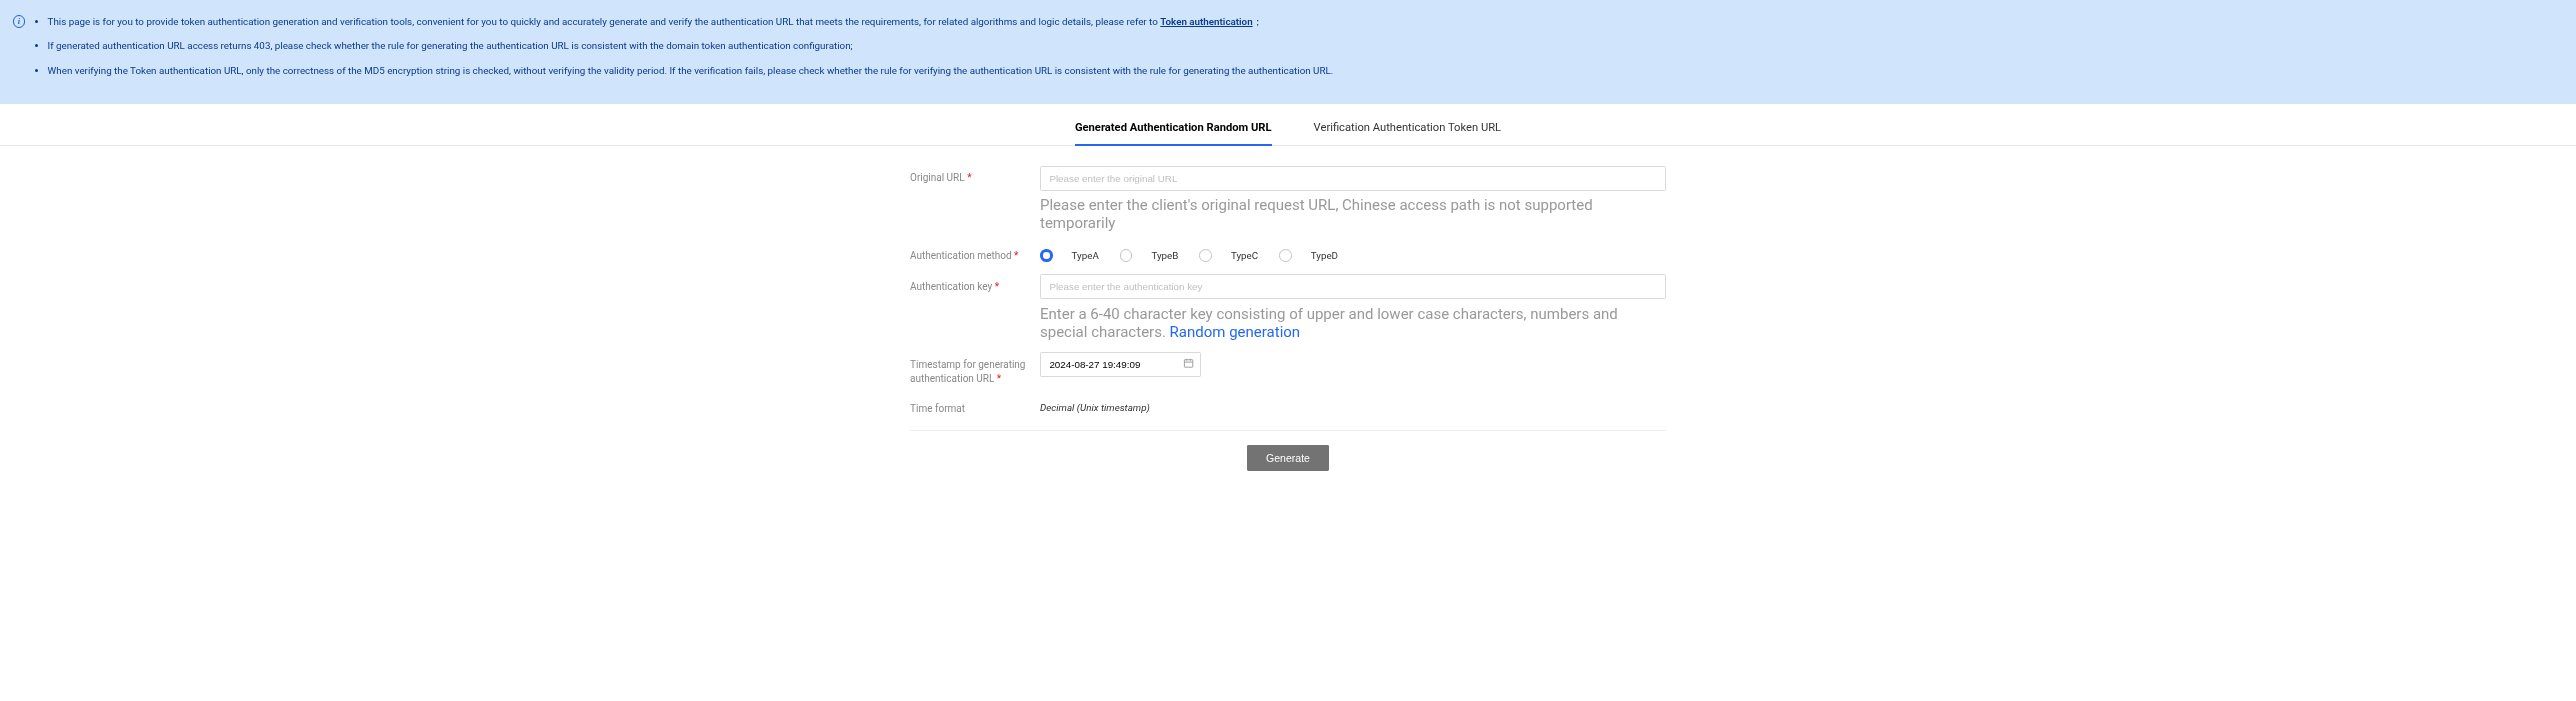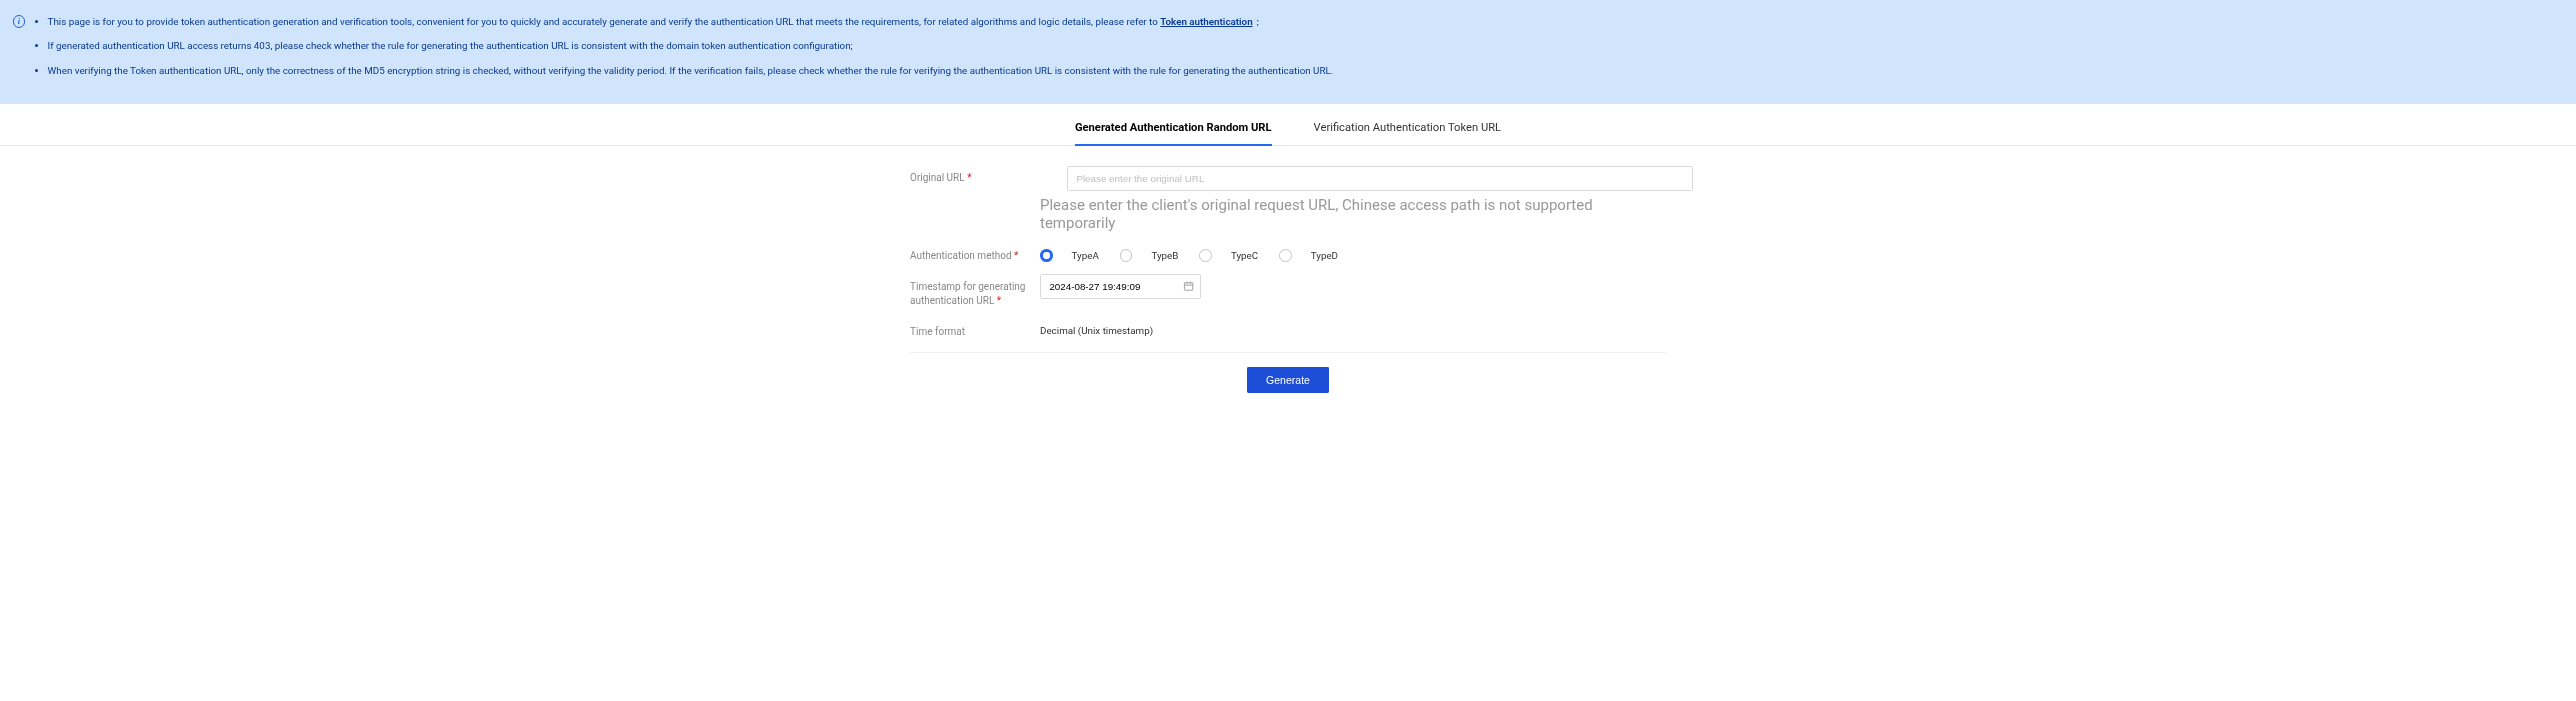--- a/index.html
+++ b/index.html
@@ -100,21 +100,20 @@
     }
     .text-input {
       width: 100%;
       max-width: 651px;
       height: 25px;
       border: 0.7px solid #D9D9D9;
       border-radius: 1.4px;
       padding: 0 8.4px;
       font-size: 9.8px;
       outline: none;
-      margin-left: 27px;
     }
     .text-input::placeholder {
       color: #BFBFBF;
     }
     .hint {
       color: #999;
       font-size: 15px;
       margin-top: 5.6px;
     }
     .link {
@@ -163,32 +162,33 @@
       position: absolute;
       right: 7px;
       top: 50%;
       transform: translateY(-50%);
       color: #999;
       pointer-events: none;
     }
     .static-value {
       padding-top: 5.6px;
       color: #333;
+      font-style: italic;
     }
     .divider {
       border-top: 0.7px solid #EFEFEF;
       margin: 8.4px 0 14px;
     }
     .button-row {
       display: flex;
       justify-content: center;
       padding-bottom: 14px;
     }
     .generate-btn {
-      background: #1d4ed8;
+      background: #737373;
       color: #fff;
       border: none;
       padding: 7px 19.6px;
       font-size: 10.5px;
       border-radius: 1.4px;
       cursor: pointer;
     }
   </style>
 </head>
 <body>
@@ -238,20 +238,29 @@
           <span>TypeC</span>
         </label>
         <label class="radio-item">
           <span class="radio-circle"></span>
           <span>TypeD</span>
         </label>
       </div>
     </div>
   </div>
 
+  <div class="form-row">
+    <div class="form-label required">Authentication key</div>
+    <div class="form-control">
+      <input type="text" class="text-input" placeholder="Please enter the authentication key" style="">
+      <div class="hint">
+        <span>Enter a 6-40 character key consisting of upper and lower case characters, numbers and special characters. </span><span class="link">Random generation</span>
+      </div>
+    </div>
+  </div>
 
   <div class="form-row">
     <div class="form-label required">Timestamp for generating authentication URL</div>
     <div class="form-control">
       <div class="date-input-wrap">
         <input type="text" class="date-input" value="2024-08-27 19:49:09" style="">
         <span class="calendar-icon">
           <svg width="11.2" height="11.2" viewBox="0 0 24 24" fill="none" stroke="currentColor" stroke-width="2">
             <rect x="3" y="5" width="18" height="16" rx="1"></rect>
             <line x1="3" y1="10" x2="21" y2="10"></line>

